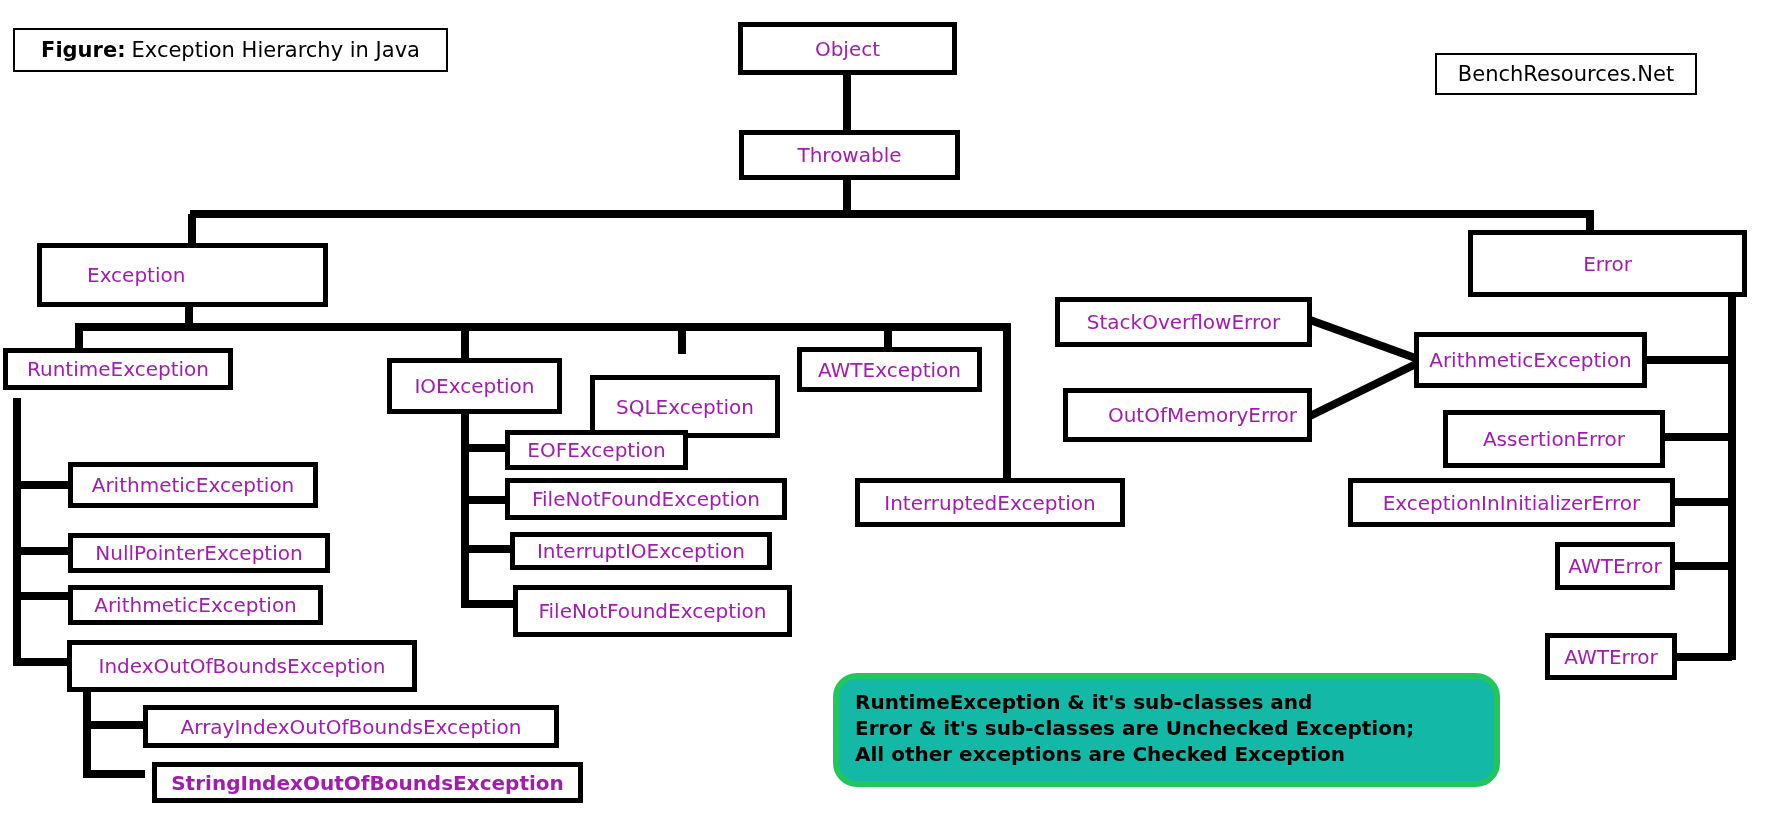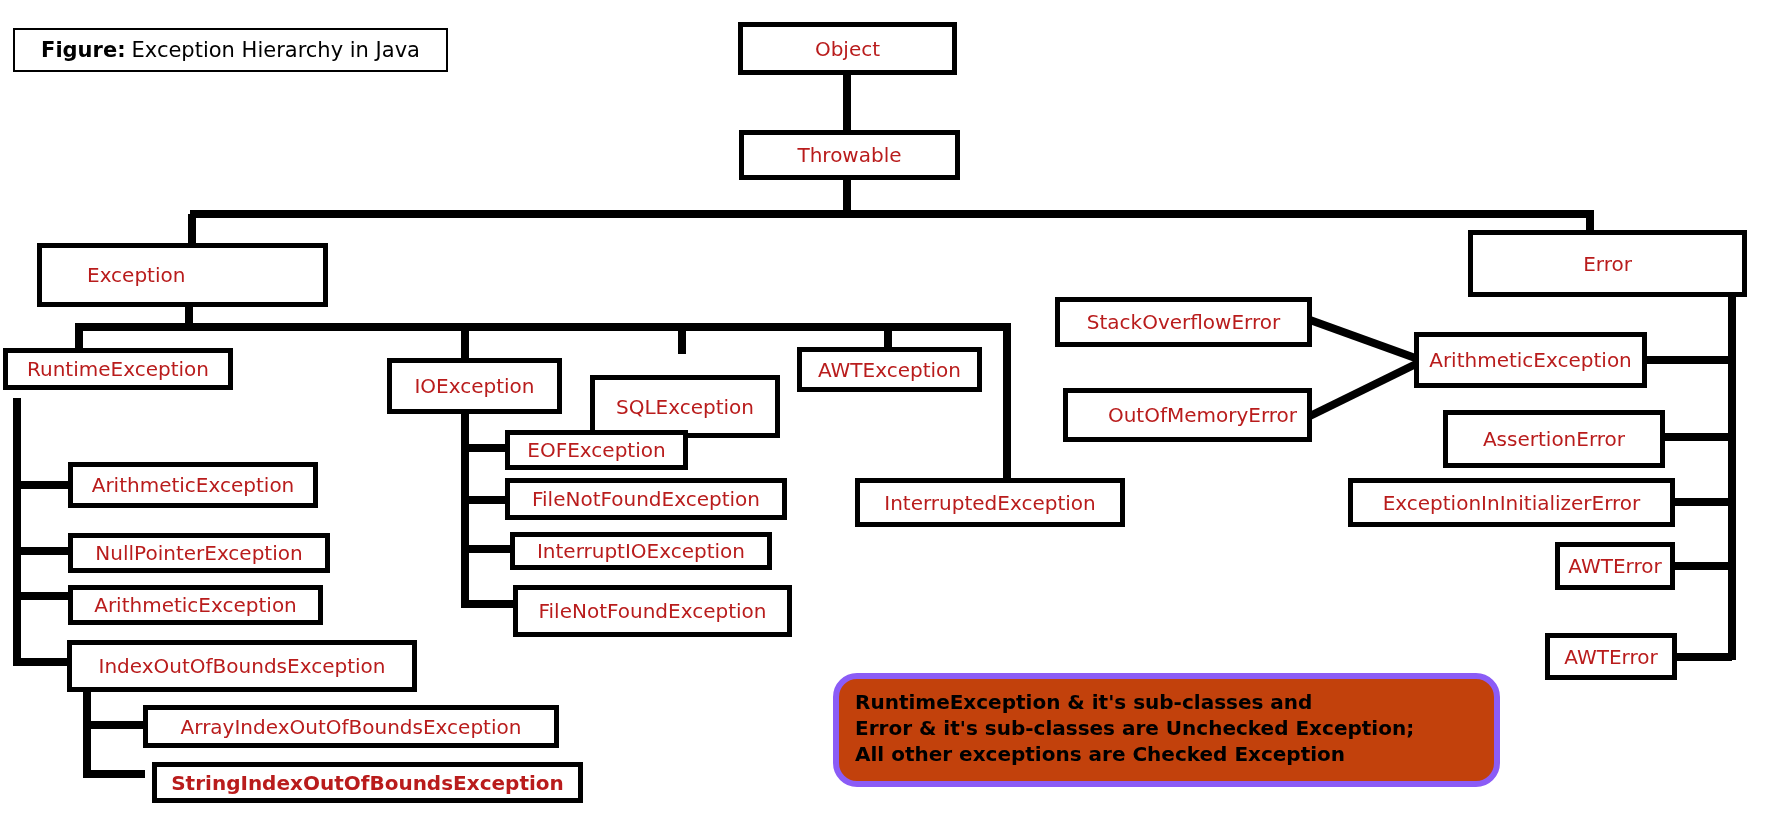--- a/index.html
+++ b/index.html
@@ -3,47 +3,50 @@
 <meta charset="utf-8">
 <style>
   html,body{margin:0;padding:0;background:#ffffff;}
   #canvas{
     position:relative;width:1783px;height:818px;background:#ffffff;overflow:hidden;
     font-family:"DejaVu Sans","Liberation Sans",sans-serif;
   }
   .node{
     position:absolute;box-sizing:border-box;background:#ffffff;border:5px solid #000000;
     display:flex;align-items:center;justify-content:center;
-    font-size:20px;color:#b91c1c;white-space:nowrap;z-index:3;
+    font-size:20px;color:#a21caf;white-space:nowrap;z-index:3;
   }
   .node.align-left{justify-content:flex-start;padding-left:45px;}
   .conn{position:absolute;background:#000000;z-index:1;}
   .thinbox{
     position:absolute;box-sizing:border-box;background:#ffffff;border:2px solid #000000;
     display:flex;align-items:center;justify-content:center;
     font-size:21px;color:#000000;white-space:nowrap;z-index:4;
   }
   #figure-label b{margin-right:6px;}
   #diag-svg{position:absolute;left:0;top:0;z-index:2;}
   #note-box{
-    position:absolute;box-sizing:border-box;border:6px solid #8b5cf6;border-radius:24px;
-    background:#c2410c;z-index:4;padding:10px 16px;
+    position:absolute;box-sizing:border-box;border:6px solid #22c55e;border-radius:24px;
+    background:#14b8a6;z-index:4;padding:10px 16px;
     font-size:20px;font-weight:bold;color:#000000;line-height:26px;white-space:nowrap;
   }
 </style>
 </head>
 <body>
 
 <div id="canvas">
 
   <div id="figure-label" class="thinbox" style="left: 13px; top: 28px; width: 435px; height: 44px; position: absolute;">
     <b>Figure:</b>
     <span>Exception Hierarchy in Java</span>
   </div>
 
+  <div id="brand-box" class="thinbox" style="left: 1435px; top: 53px; width: 262px; height: 42px; position: absolute;">
+    <span>BenchResources.Net</span>
+  </div>
 
   <svg id="diag-svg" width="1783" height="818">
       <line x1="1310" y1="320" x2="1418" y2="359" stroke="#000000" stroke-width="8"></line>
       <line x1="1310" y1="416" x2="1418" y2="363" stroke="#000000" stroke-width="8"></line>
     </svg>
 
   <div id="lines">
       <div class="conn" style="left: 843px; top: 70px; width: 8px; height: 64px; position: absolute;"></div>
       <div class="conn" style="left: 843px; top: 178px; width: 8px; height: 36px; position: absolute;"></div>
       <div class="conn" style="left: 190px; top: 210px; width: 1404px; height: 8px; position: absolute;"></div>

